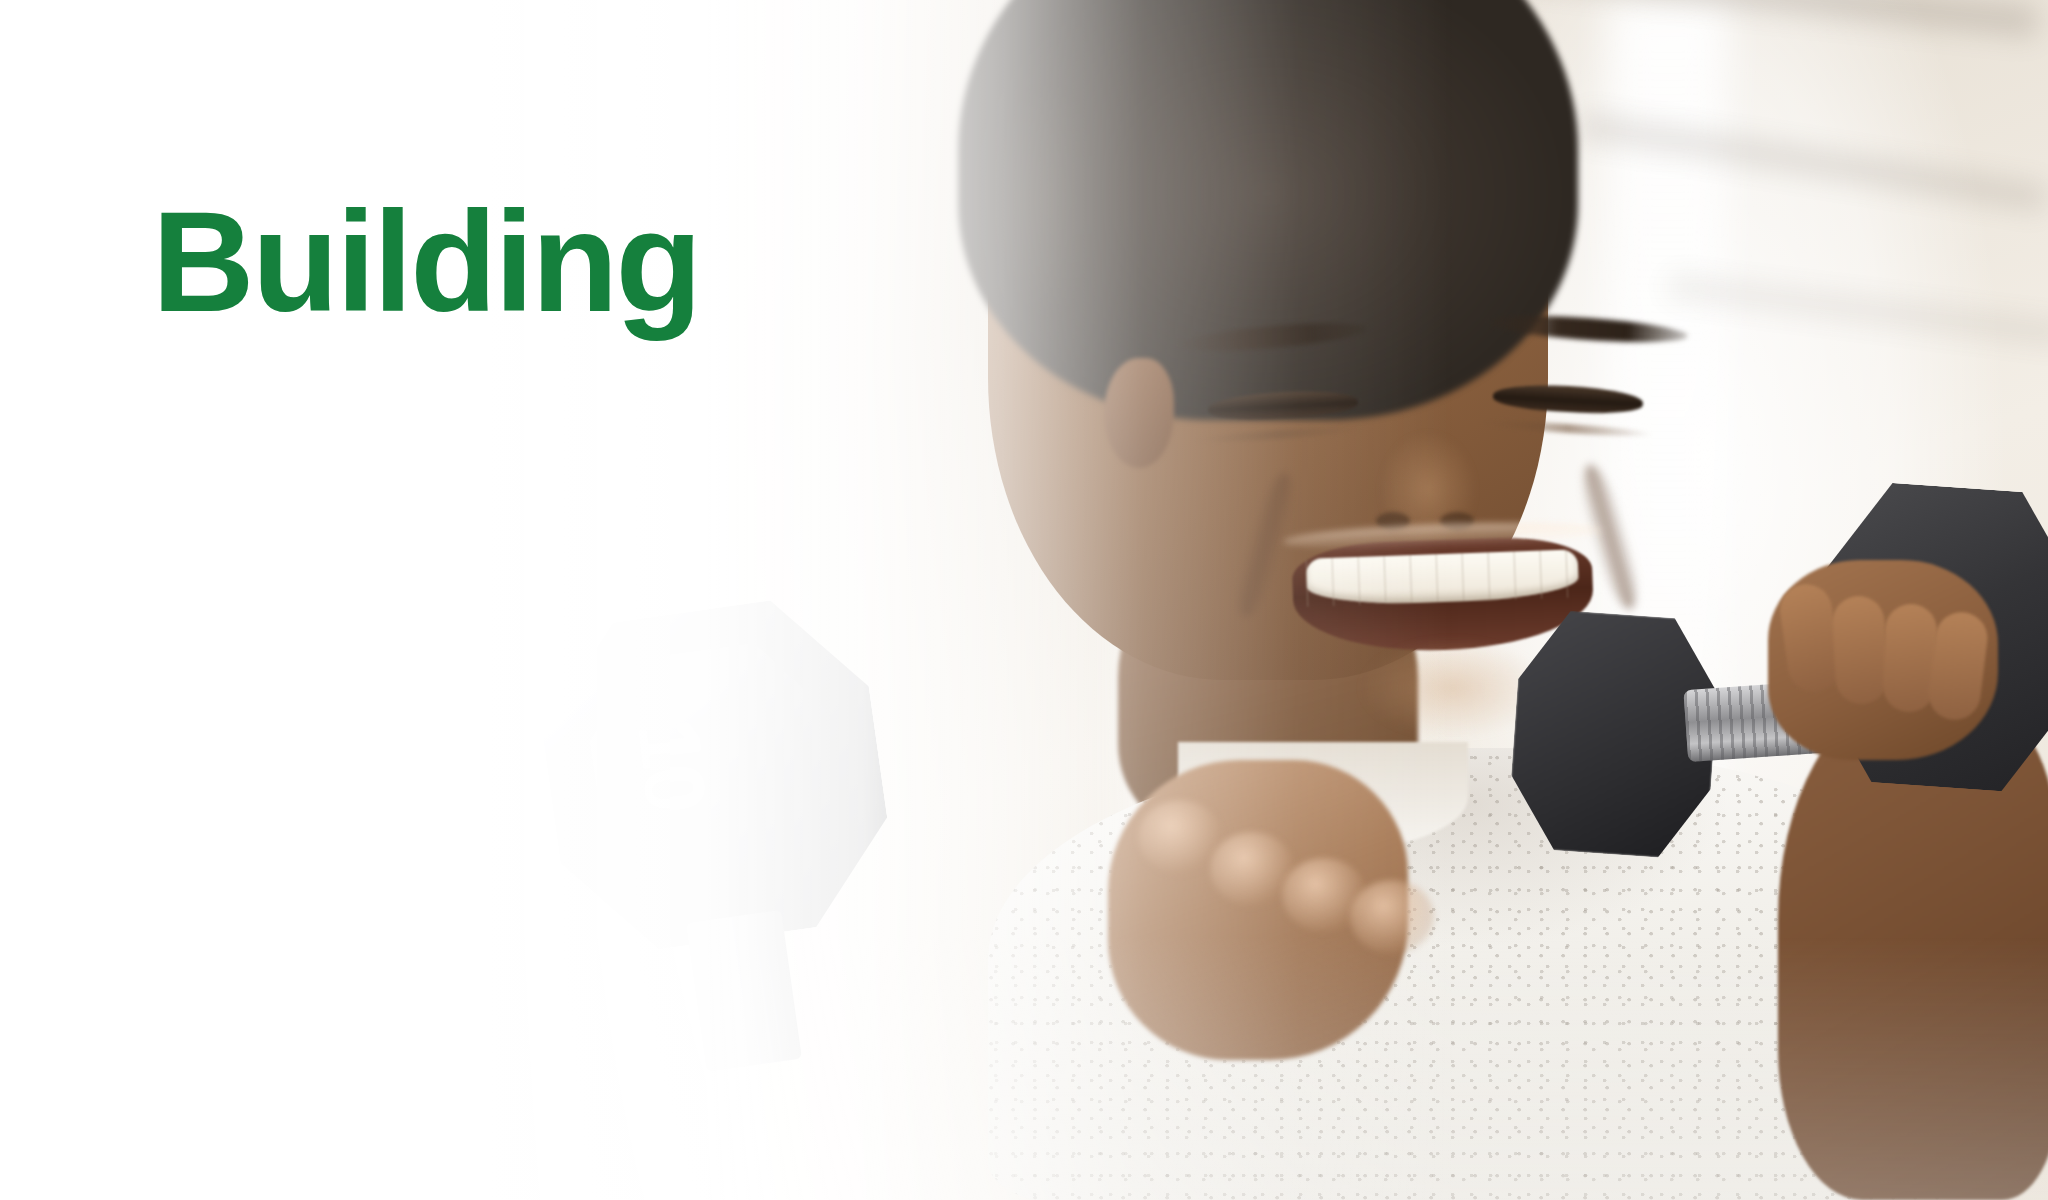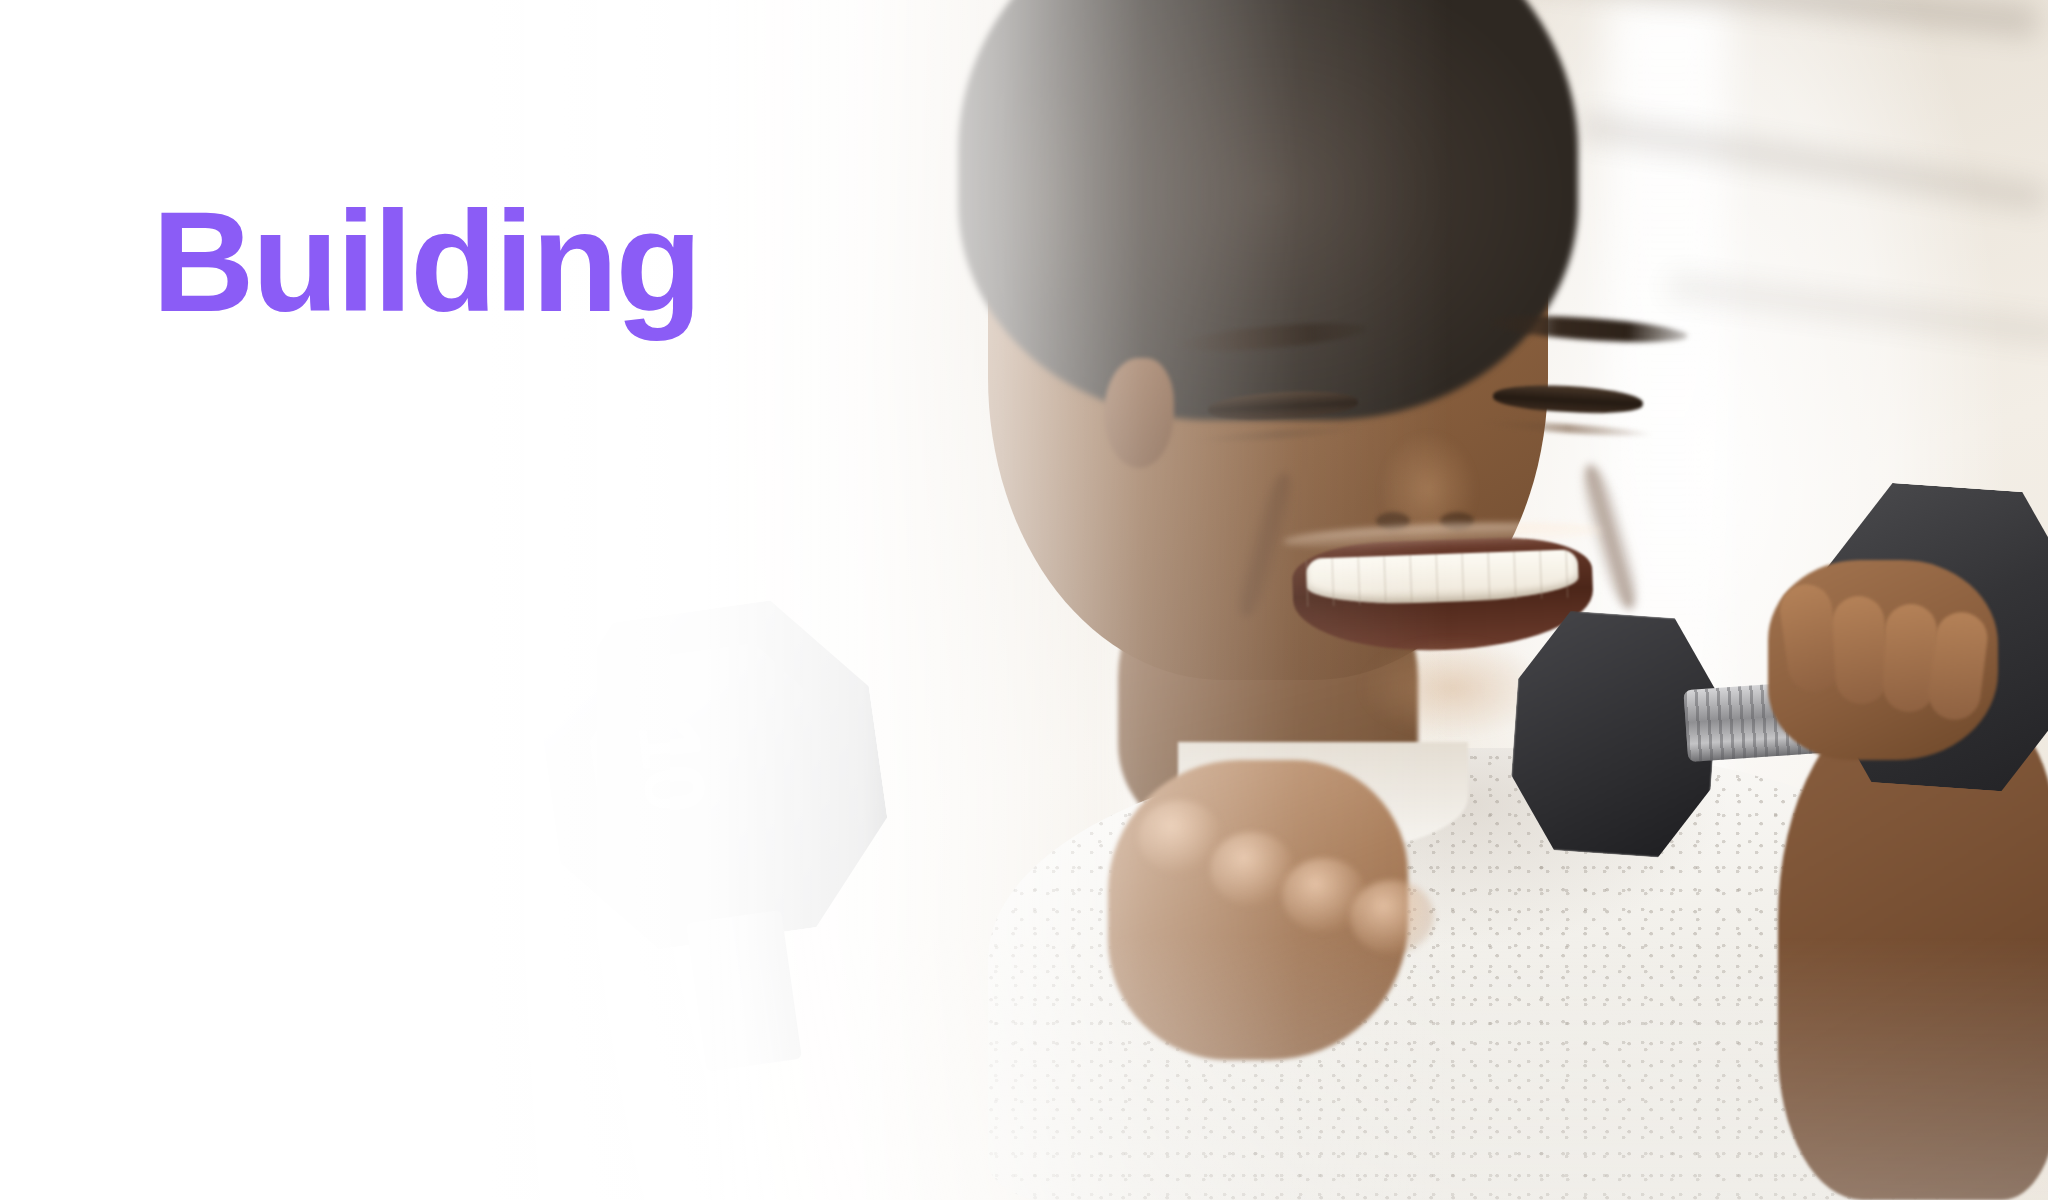--- a/index.html
+++ b/index.html
@@ -359,21 +359,21 @@
   .headline{
     position:absolute;
     left:152px; top:188px;
     width:900px;
     z-index:30;
     font-family:"Liberation Sans", sans-serif;
     font-weight:700;
     font-size:142px;
     line-height:1.04;
     letter-spacing:-2.5px;
-    color:#8b5cf6;
+    color:#15803d;
     -webkit-font-smoothing:antialiased;
   }
   .headline .ln{ display:block; white-space:nowrap; }
 </style>
 </head>
 <body>
 
 <div class="banner">
 
   <div class="photo">

